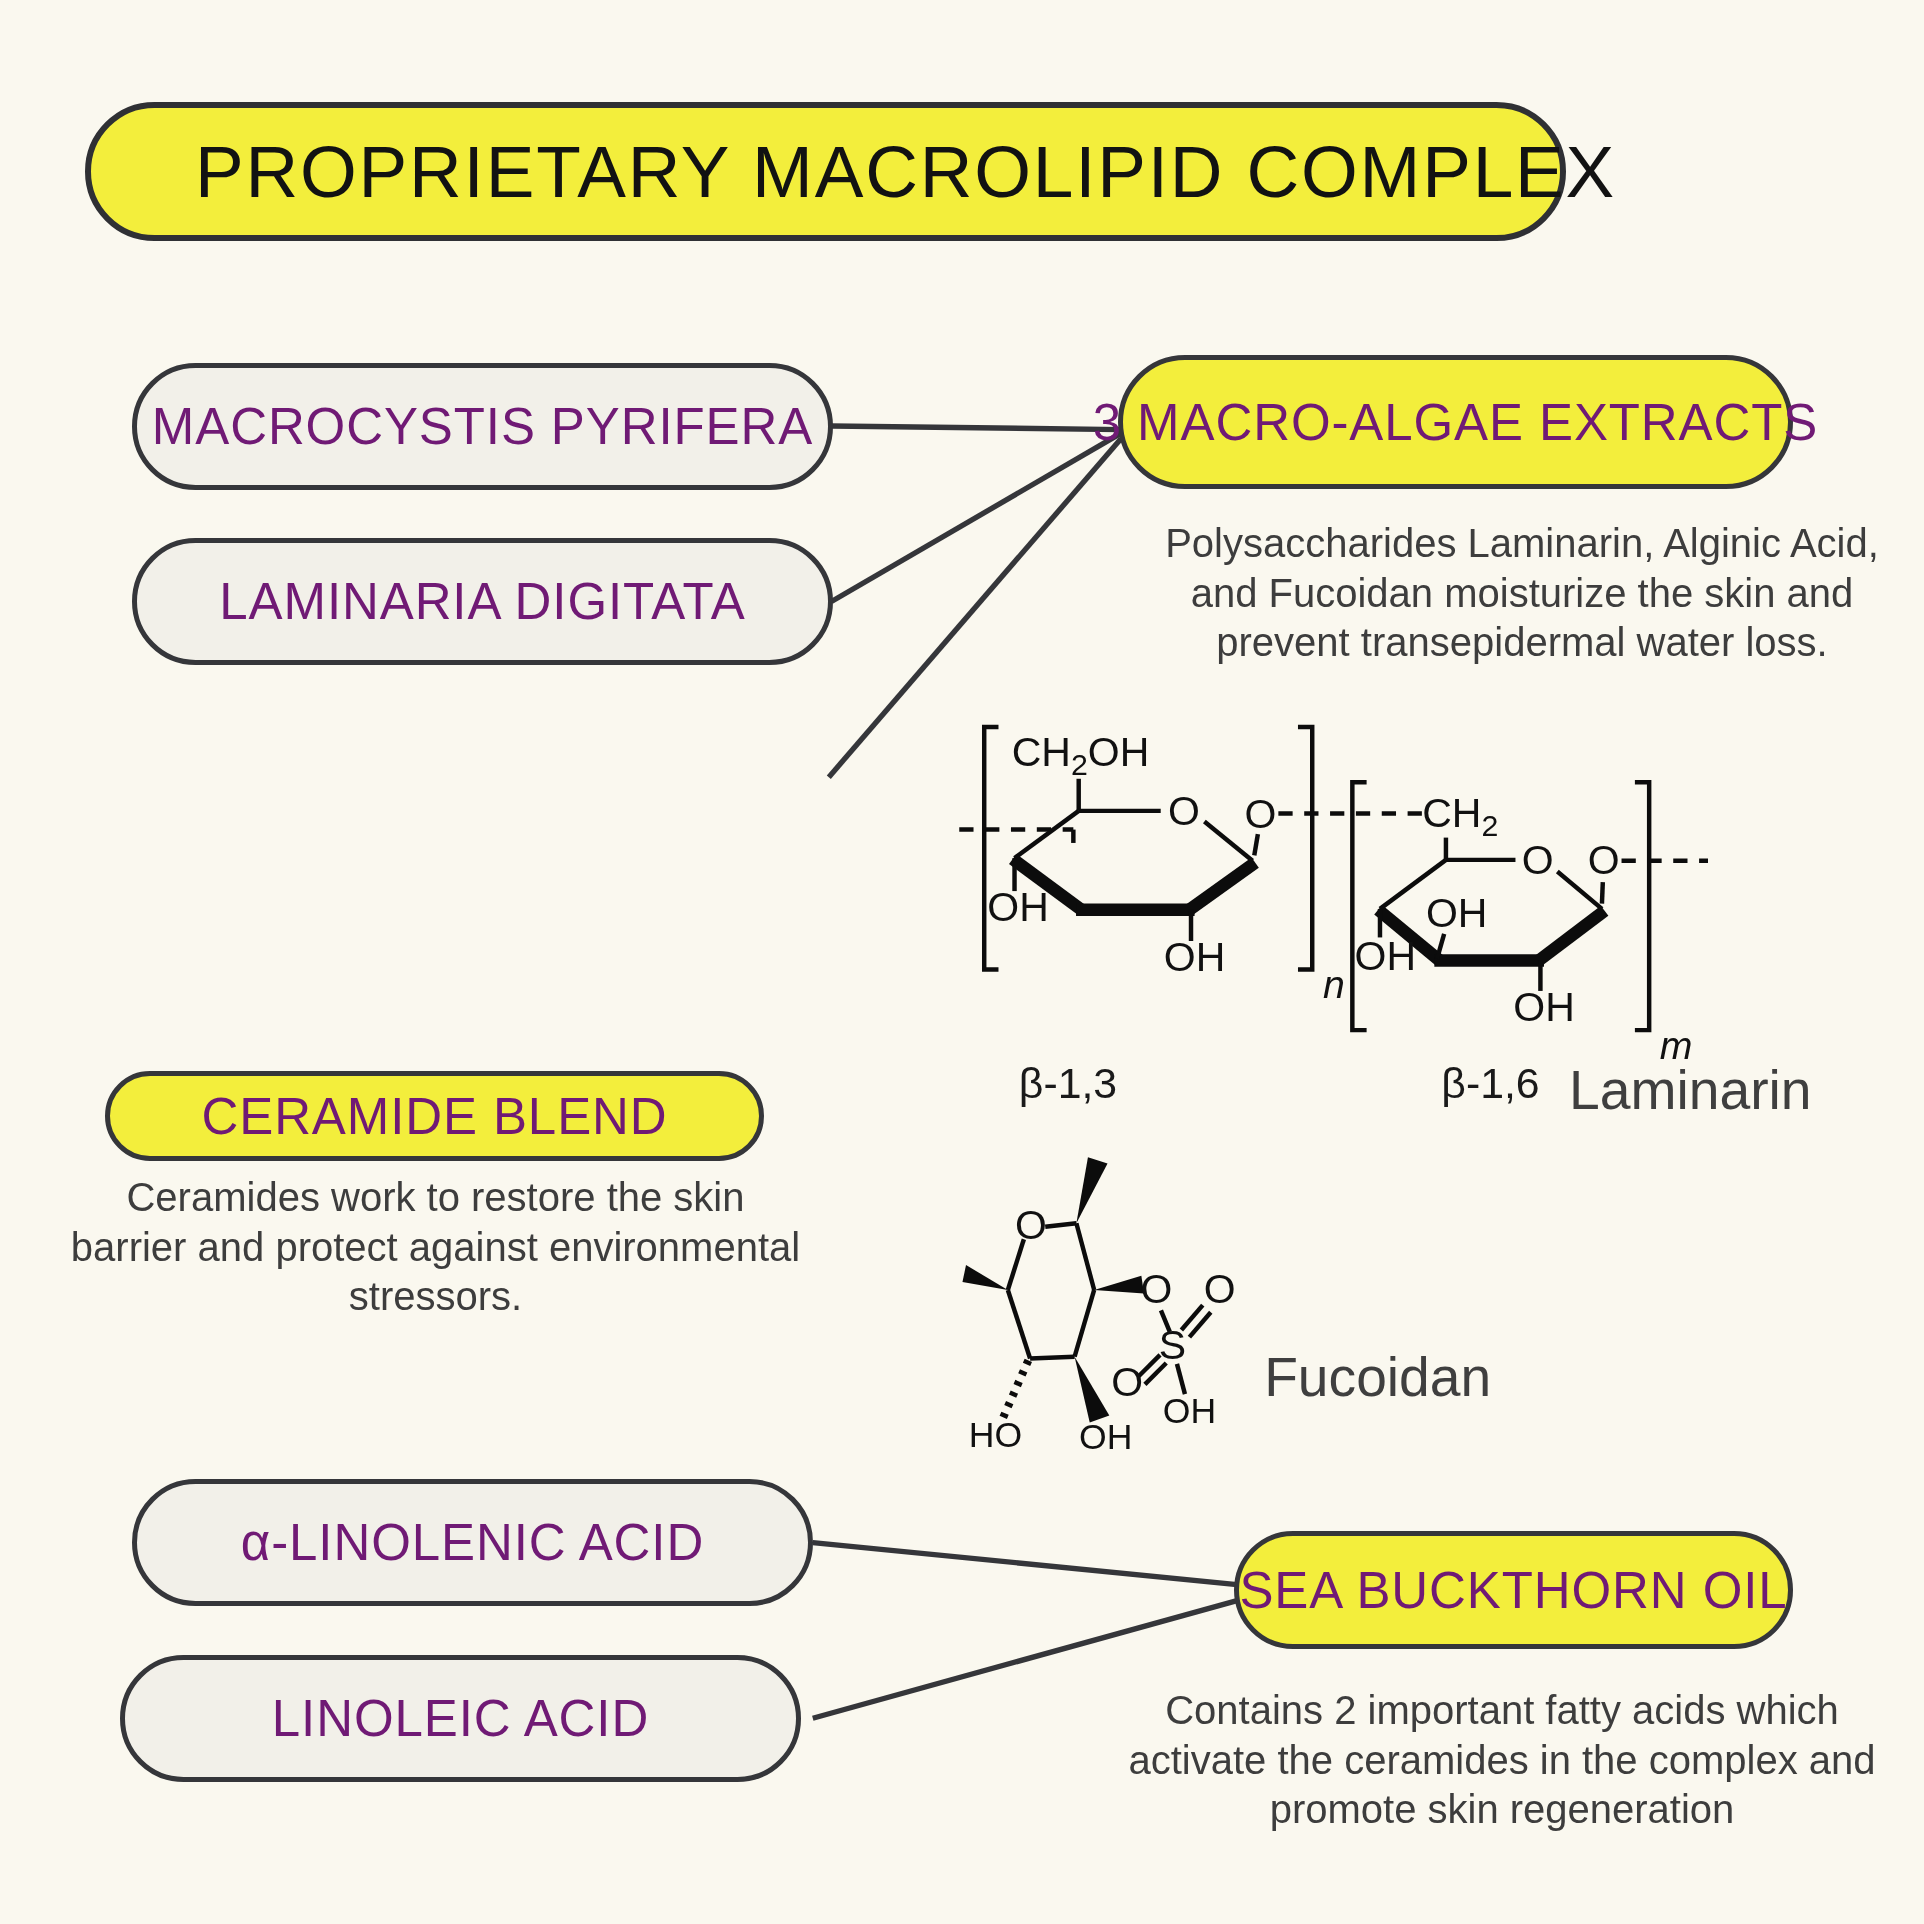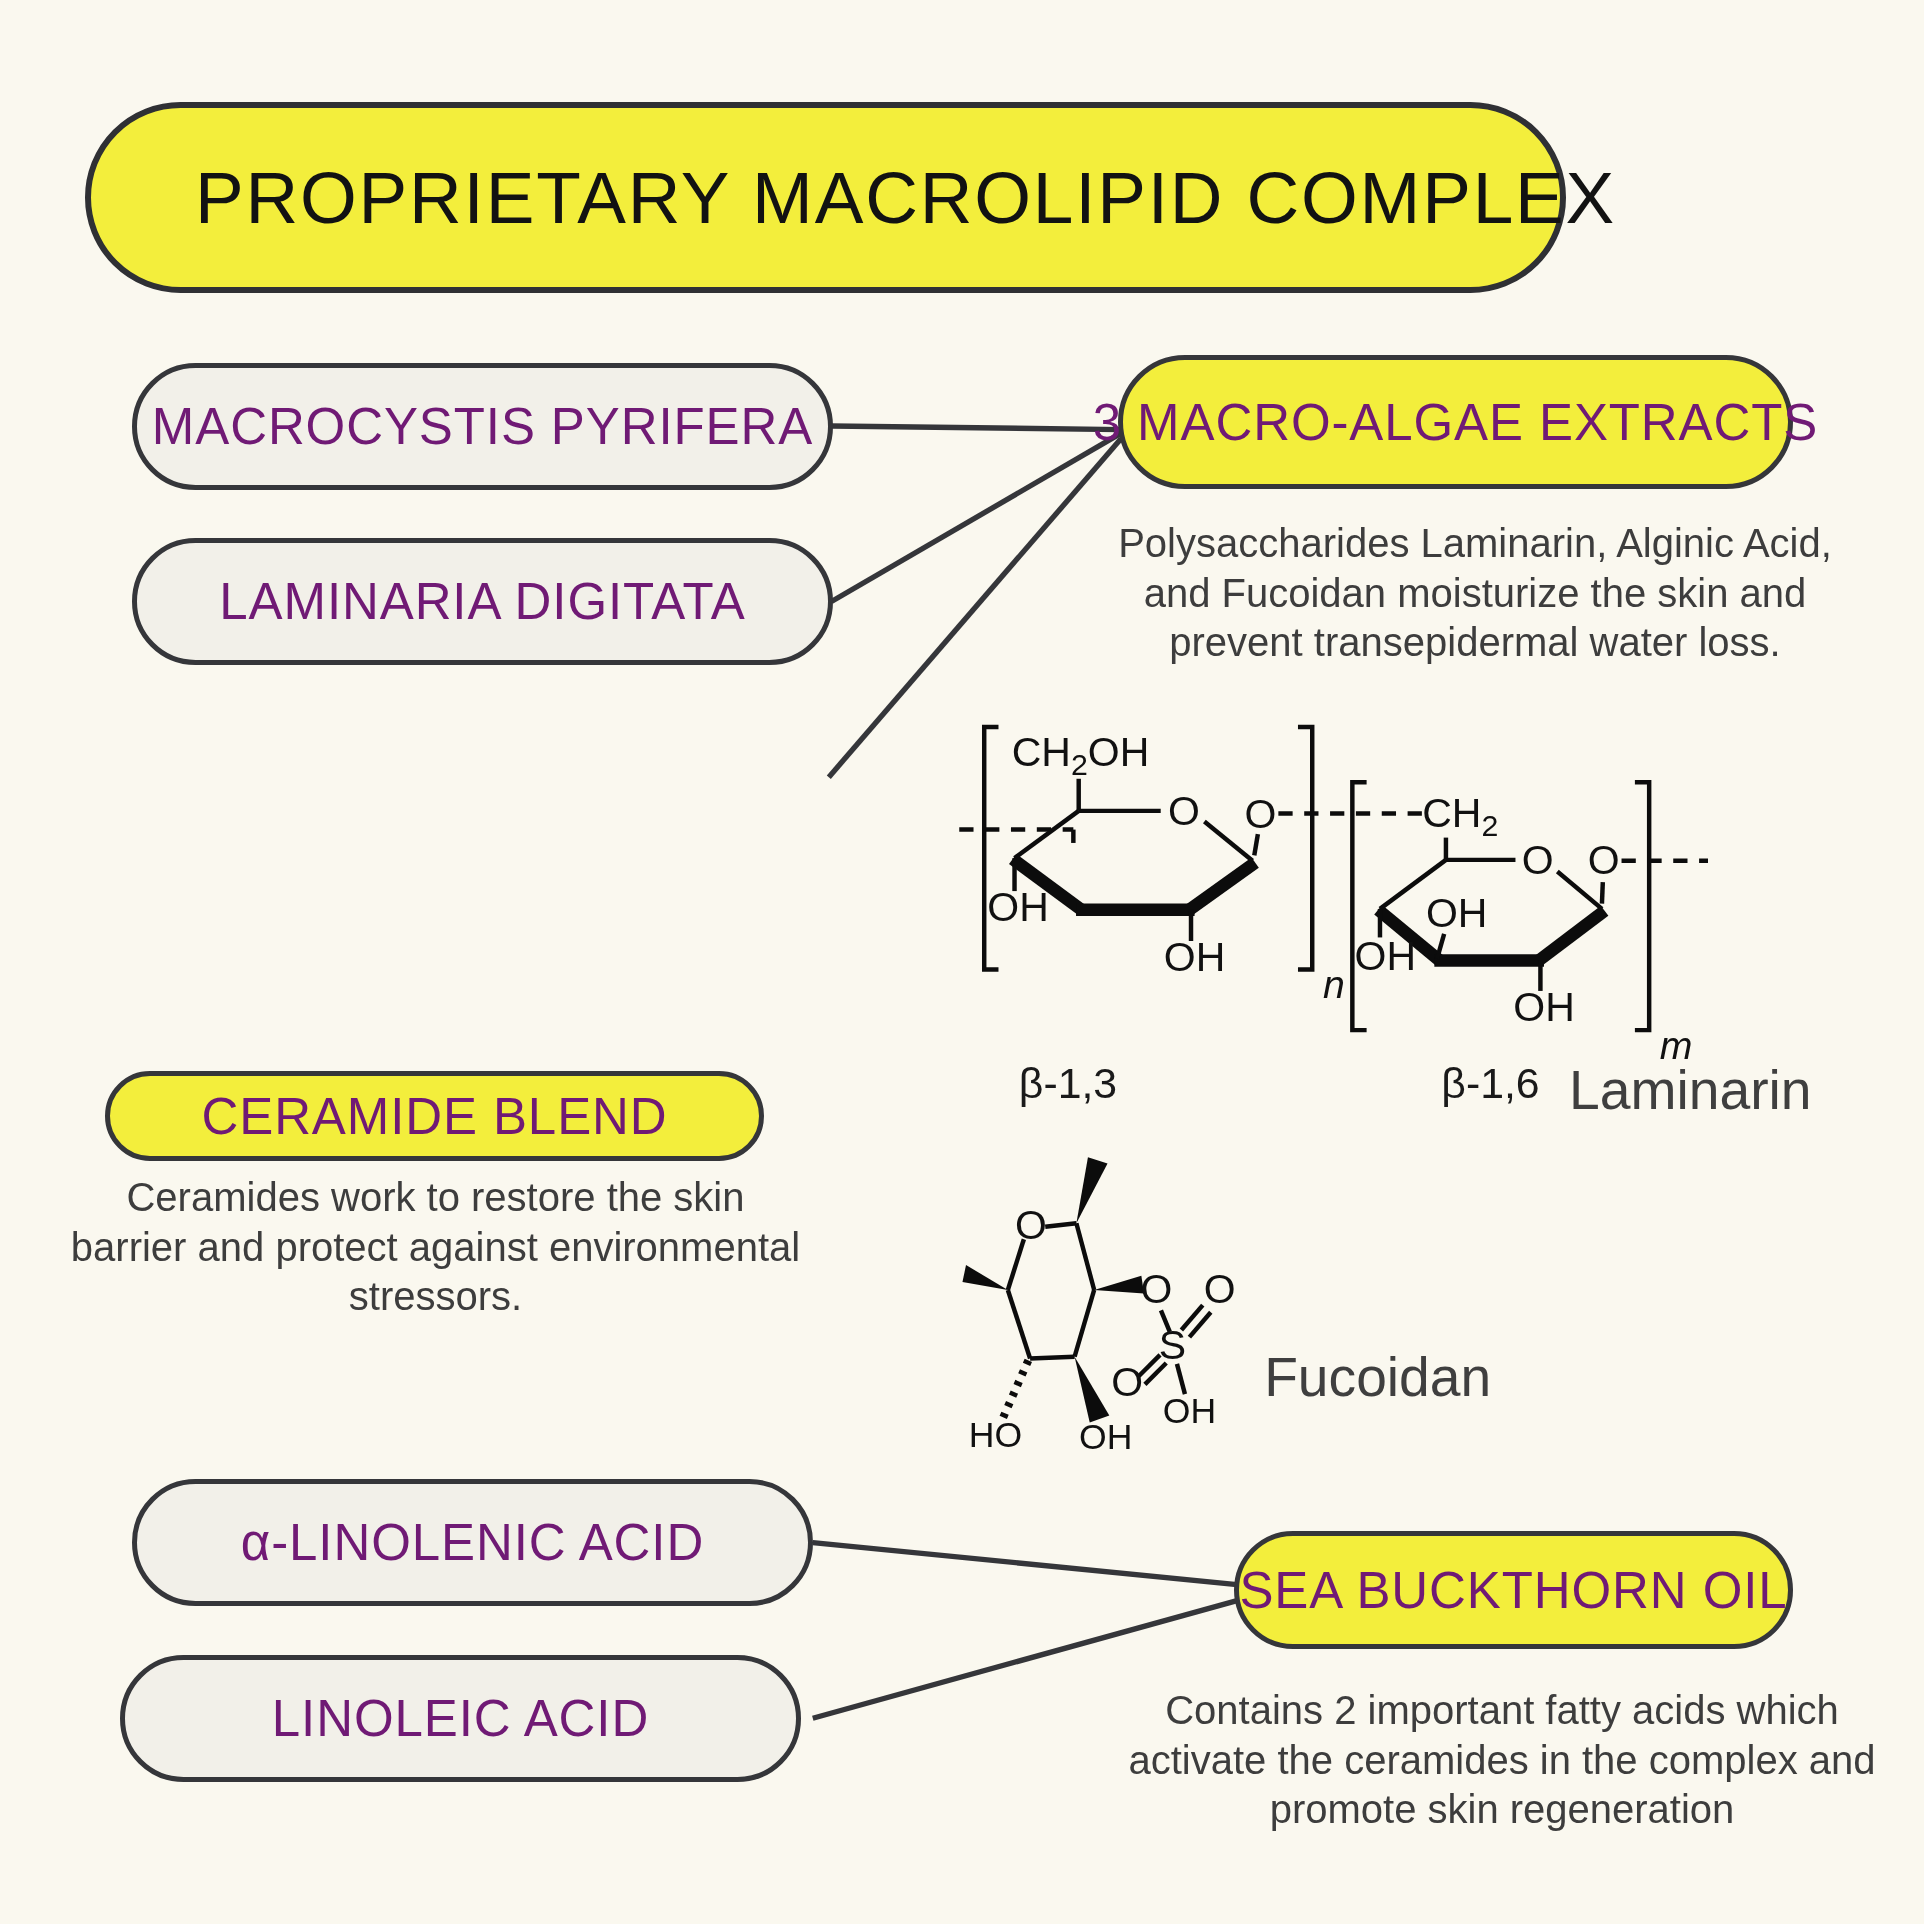--- a/index.html
+++ b/index.html
@@ -4,21 +4,21 @@
 <style>
   html,body{margin:0;padding:0;}
   body{width:1925px;height:1925px;font-family:"Liberation Sans",sans-serif;}
   #canvas{position:relative;width:1925px;height:1925px;background:#FAF8EF;overflow:hidden;}
   .pill{position:absolute;display:flex;align-items:center;justify-content:center;
         border:5.3px solid #35363A;border-radius:890px;box-sizing:border-box;
         color:#701a75;letter-spacing:0.9px;white-space:nowrap;}
   .pill.gray{background:#F2F0E9;}
   .pill.yellow{background:#F3EE3C;}
   .pill-label{font-size:51px;font-weight:500;}
-  .title-pill{position:absolute;left:85px;top:102px;width:1481px;height:191px;
+  .title-pill{position:absolute;left:85px;top:102px;width:1481px;height:139px;
         background:#F3EE3C;border:6.2px solid #2F3034;border-radius:98px;box-sizing:border-box;
         display:flex;align-items:center;gap:49px;padding-left:55px;}
   .title-text{font-size:73px;font-weight:500;color:#121212;letter-spacing:1.8px;white-space:nowrap;}
   .para{position:absolute;text-align:center;color:#3D3D3D;font-size:40px;line-height:1.24;font-weight:400;}
   svg text{font-family:"Liberation Sans",sans-serif;}
   .chem-label{fill:#111;font-size:46px;}
   .chem-small{fill:#111;font-size:40px;}
   .chem-sub{fill:#111;font-size:34px;}
   .linkage{fill:#1a1a1a;font-size:48px;}
   .subn{fill:#111;font-size:44px;font-style:italic;}
@@ -63,21 +63,21 @@
   <div class="pill gray" style="left:132px;top:363px;width:701px;height:127px;">
     <span class="pill-label">MACROCYSTIS PYRIFERA</span>
   </div>
   <div class="pill gray" style="left:132px;top:538px;width:701px;height:127px;">
     <span class="pill-label">LAMINARIA DIGITATA</span>
   </div>
 
   <div class="pill yellow" style="left:1118px;top:355px;width:675px;height:134px;">
     <span class="pill-label">3 MACRO-ALGAE EXTRACTS</span>
   </div>
-  <div class="para" style="left:1083px;top:519px;width:784px;text-align:center;">Polysaccharides Laminarin, Alginic Acid, and Fucoidan moisturize the skin and prevent transepidermal water loss.</div>
+  <div class="para" style="left:1130px;top:519px;width:784px;text-align:center;">Polysaccharides Laminarin, Alginic Acid, and Fucoidan moisturize the skin and prevent transepidermal water loss.</div>
 
   <svg style="position:absolute;left:945px;top:711px;" width="927" height="419" viewBox="0 0 1040 470">
 
     <polyline class="bracket" points="60,18 44,18 44,290 60,290"></polyline>
     <polyline class="bracket" points="396,18 412,18 412,290 396,290"></polyline>
     <text class="subn" x="424" y="322">n</text>
 
     <text class="chem-label" x="152" y="62" text-anchor="middle"><tspan>CH</tspan><tspan class="chem-sub" dy="10">2</tspan><tspan dy="-10">OH</tspan></text>
     <line class="bond" x1="150" y1="76" x2="150" y2="112"></line>
     <line class="bond" x1="150" y1="112" x2="242" y2="112"></line>

